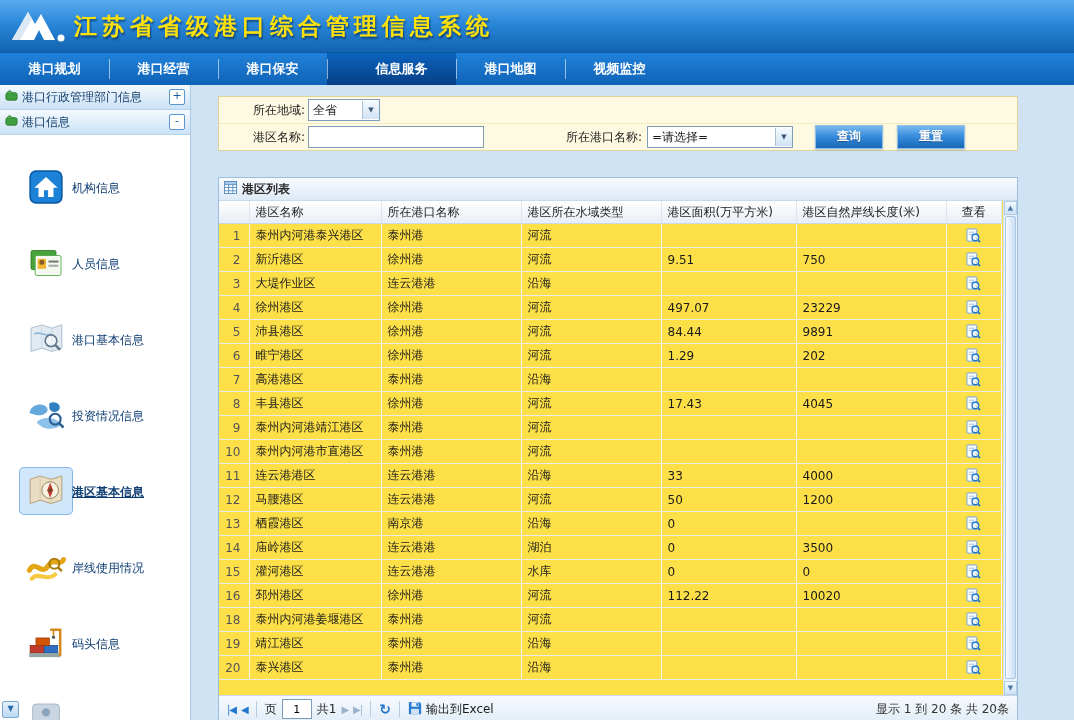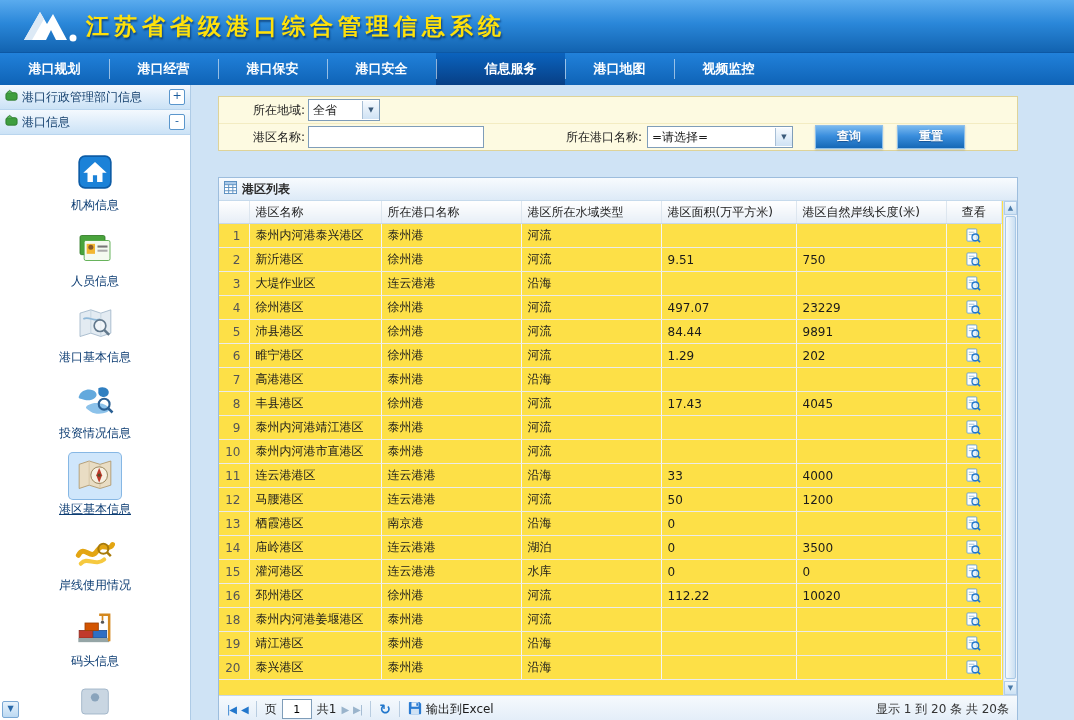--- a/index.html
+++ b/index.html
@@ -1,21 +1,21 @@
 <!DOCTYPE html>
 <html><head>
 <meta charset="utf-8">
 <style>
   html,body{margin:0;padding:0;width:1074px;height:720px;overflow:hidden;
     font-family:"DejaVu Sans","Liberation Sans",sans-serif;font-size:12px;}
   .app{width:1074px;height:720px;display:flex;flex-direction:column;background:#cfe3f5;}
 
   
   .hdr{height:52px;flex:none;background:linear-gradient(180deg,#5aabee 0%,#2a87d9 45%,#1263b0 100%);
-    display:flex;align-items:center;padding-left:20px;}
+    display:flex;align-items:center;padding-left:8px;}
   .logo{flex:none;margin-top:3px;}
   .title{color:#ffe10a;font-size:23px;font-weight:bold;letter-spacing:5px;
     text-shadow:1px 2px 2px rgba(5,45,95,.75);margin-left:2px;white-space:nowrap;}
 
   
   .nav{height:32px;flex:none;background:linear-gradient(180deg,#2181da,#0f63b6);border-top:1px solid #0d58a4;}
   .nav-tabs{display:flex;height:100%;}
   .nav-tab{width:109px;line-height:32px;text-align:center;color:#fff;font-size:13px;font-weight:bold;
     cursor:pointer;position:relative;white-space:nowrap;}
   .nav-tab+.nav-tab:before{content:"";position:absolute;left:0;top:6px;height:20px;width:1px;background:rgba(255,255,255,.55);}
@@ -25,25 +25,25 @@
   .content{flex:1;display:flex;min-height:0;}
 
   
   .sidebar{width:190px;flex:none;background:#fff;border-right:1px solid #aecbe6;display:flex;flex-direction:column;position:relative;}
   .sgroup{height:24px;flex:none;background:linear-gradient(180deg,#f4f9fe,#cbe2f6);border-bottom:1px solid #b9d5ee;
     display:flex;align-items:center;gap:4px;padding:0 5px;color:#14406e;cursor:pointer;}
   .sgroup .glabel{flex:1;white-space:nowrap;overflow:hidden;}
   .sgroup .toggle{flex:none;width:14px;height:14px;line-height:12px;text-align:center;background:#fff;
     border:1px solid #5a96cc;color:#1b5c9e;border-radius:2px;font-size:11px;cursor:pointer;}
   .sitems{flex:1;overflow:hidden;display:flex;flex-direction:column;align-items:center;padding-top:14px;}
-  .sitem{width:150px;height:76px;flex:none;display:flex;flex-direction:column;align-items:center;cursor:pointer;}
+  .sitem{width:150px;height:76px;flex:none;display:flex;flex-direction:row;align-items:center;cursor:pointer;}
   .sitem .ic{width:52px;height:46px;display:flex;align-items:center;justify-content:center;border-radius:4px;}
   .sitem.selected .ic{background:#cfe6fb;box-shadow:0 0 0 1px #86b7e4;}
   .sitem .lbl{margin-top:2px;color:#0d3d73;white-space:nowrap;}
-  .sitem.selected .lbl{text-decoration:underline;font-weight:normal;}
+  .sitem.selected .lbl{text-decoration:underline;font-weight:bold;}
   .scroll-down{position:absolute;left:2px;bottom:2px;width:15px;height:15px;
     background:linear-gradient(#e8f3fc,#bcd9f2);border:1px solid #7aa8d4;color:#2a6aaa;
     font-size:8px;line-height:14px;text-align:center;border-radius:2px;cursor:pointer;}
 
   
   .main{flex:1;min-width:0;padding:11px 0 0 27px;}
 
   
   .fpanel{width:798px;background:#fdfae1;border:1px solid #ded399;}
   .frow{height:26px;display:flex;align-items:center;color:#1b1b1b;}
@@ -107,21 +107,20 @@
         </svg>
     </span>
     <span class="title">江苏省省级港口综合管理信息系统</span>
   </div>
 
   <div class="nav">
     <div class="nav-tabs" id="nav-tabs">
         <div class="nav-tab">港口规划</div>
         <div class="nav-tab">港口经营</div>
         <div class="nav-tab">港口保安</div>
-        <div class="nav-tab">港口安全</div>
         <div class="nav-tab active">信息服务</div>
         <div class="nav-tab">港口地图</div>
         <div class="nav-tab">视频监控</div>
       </div>
   </div>
 
   <div class="content">
 
     <div class="sidebar">
       <div class="sgroup">

